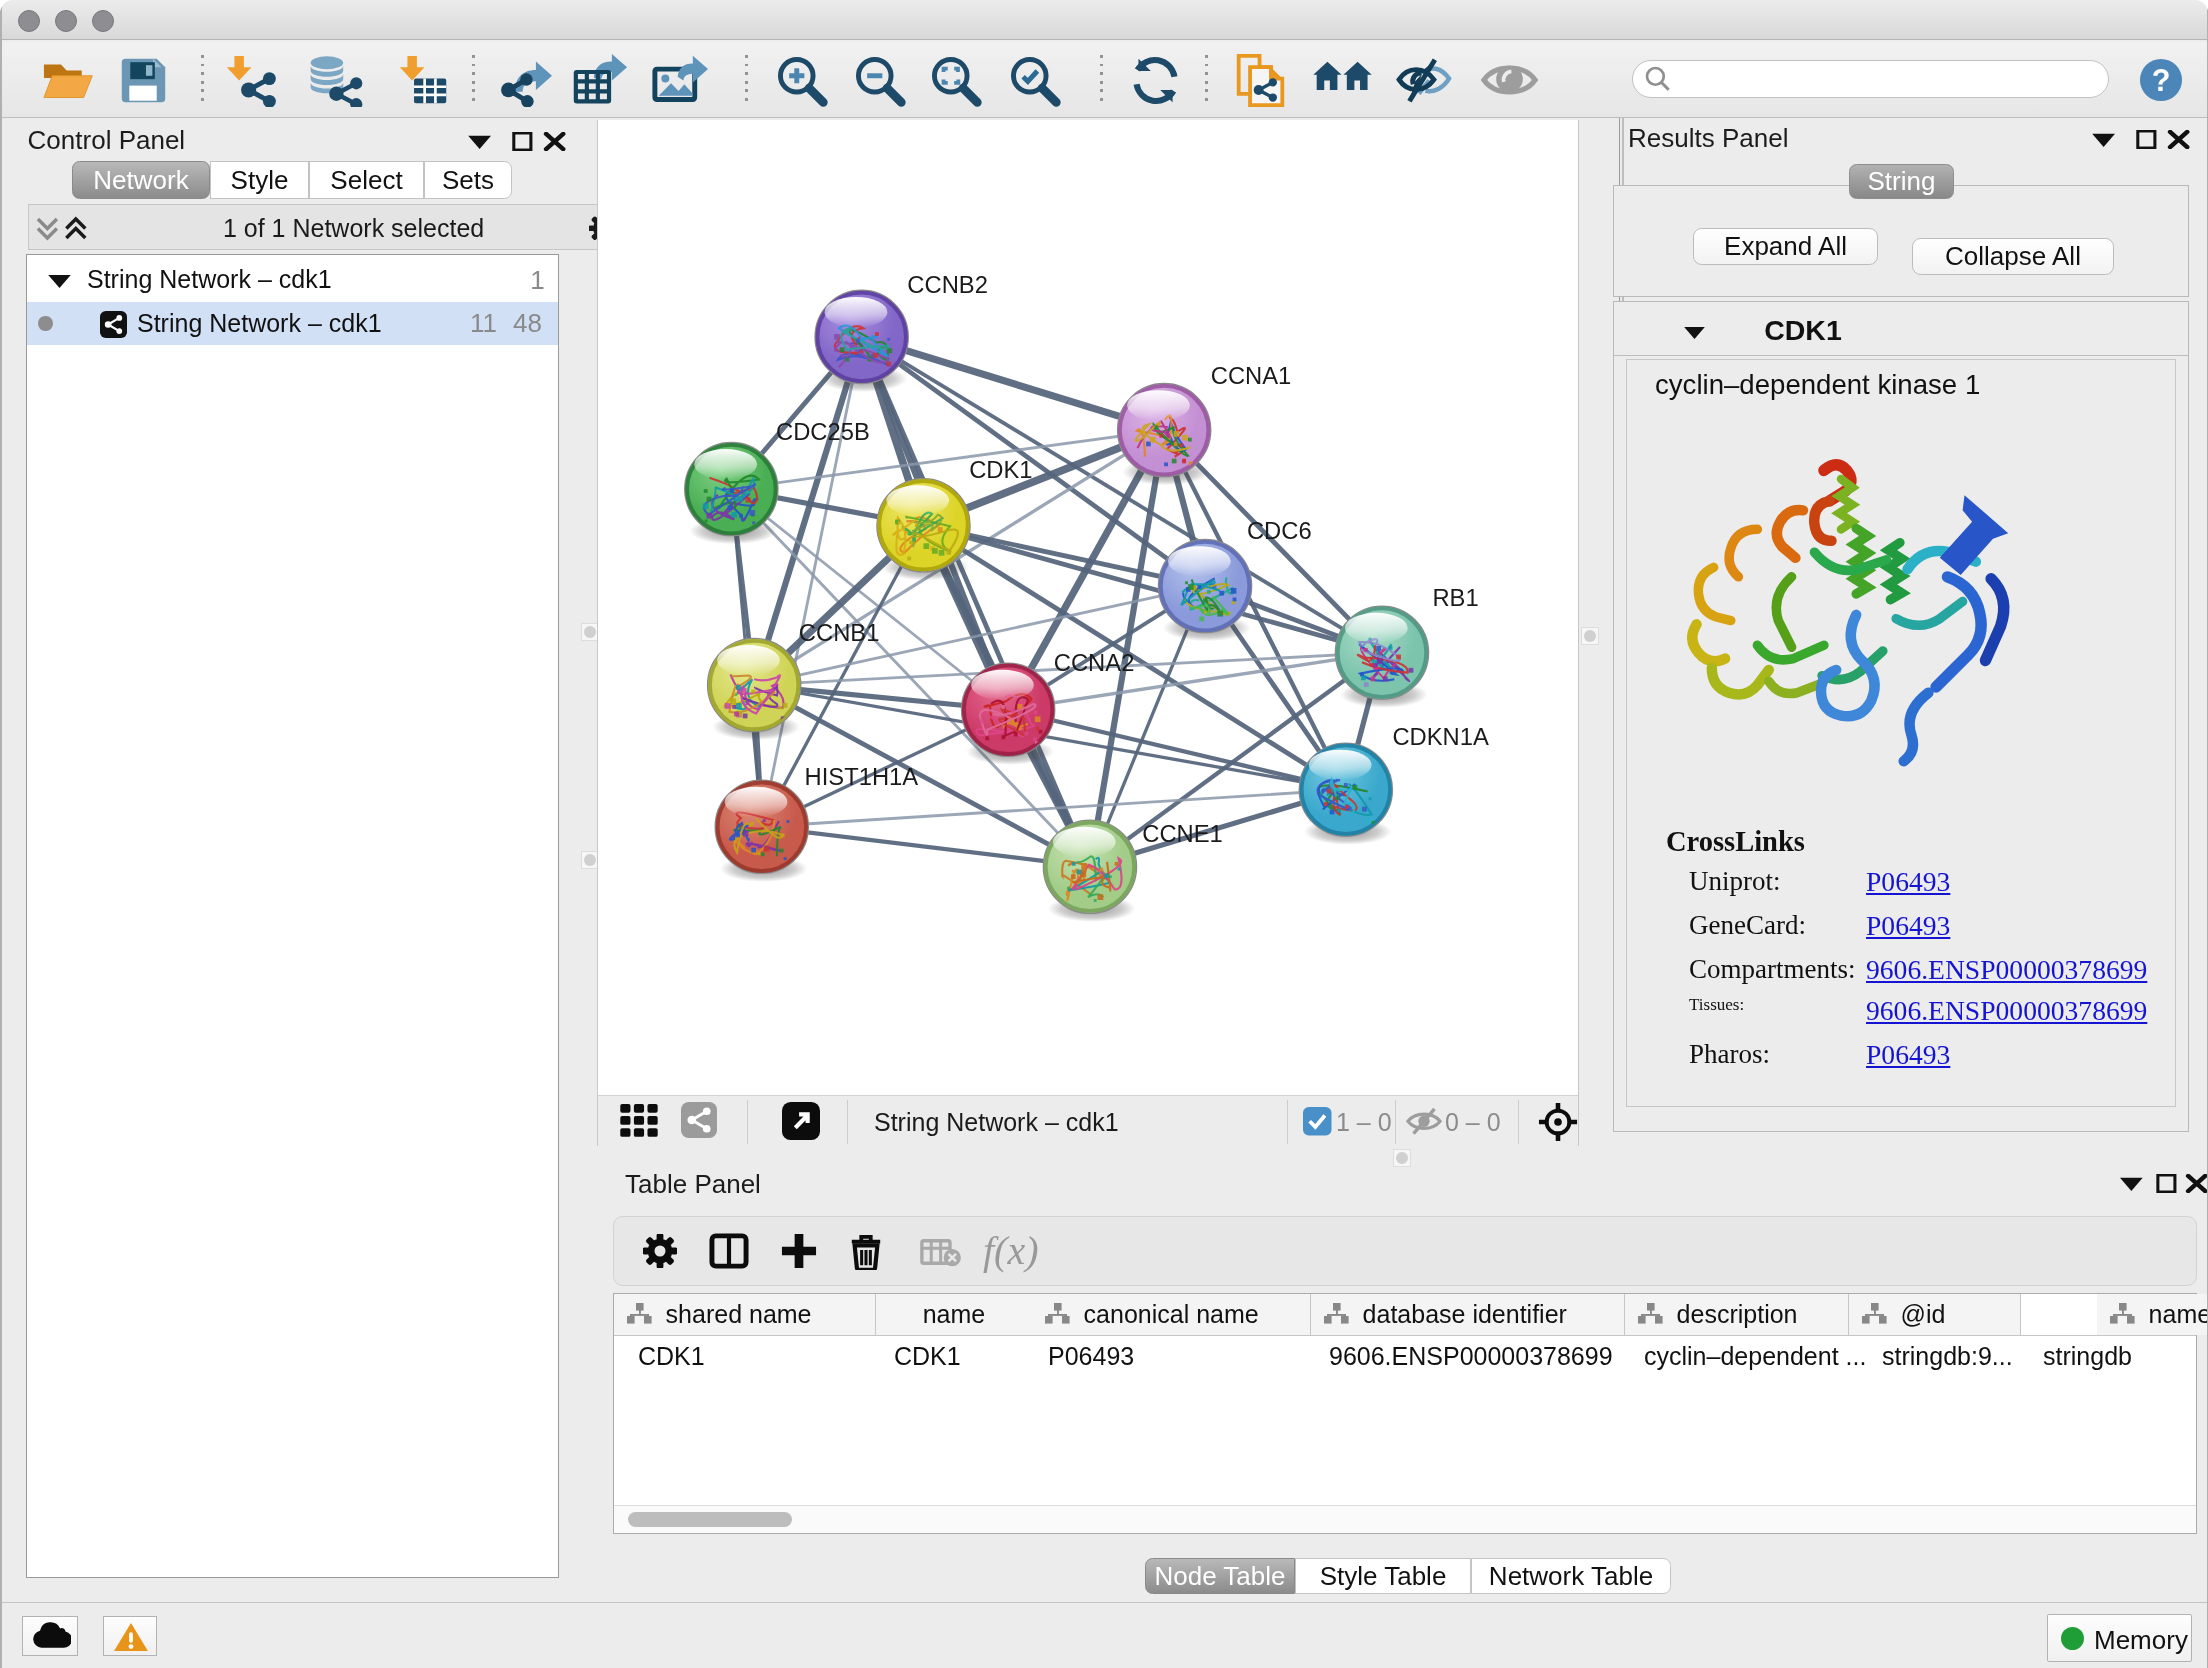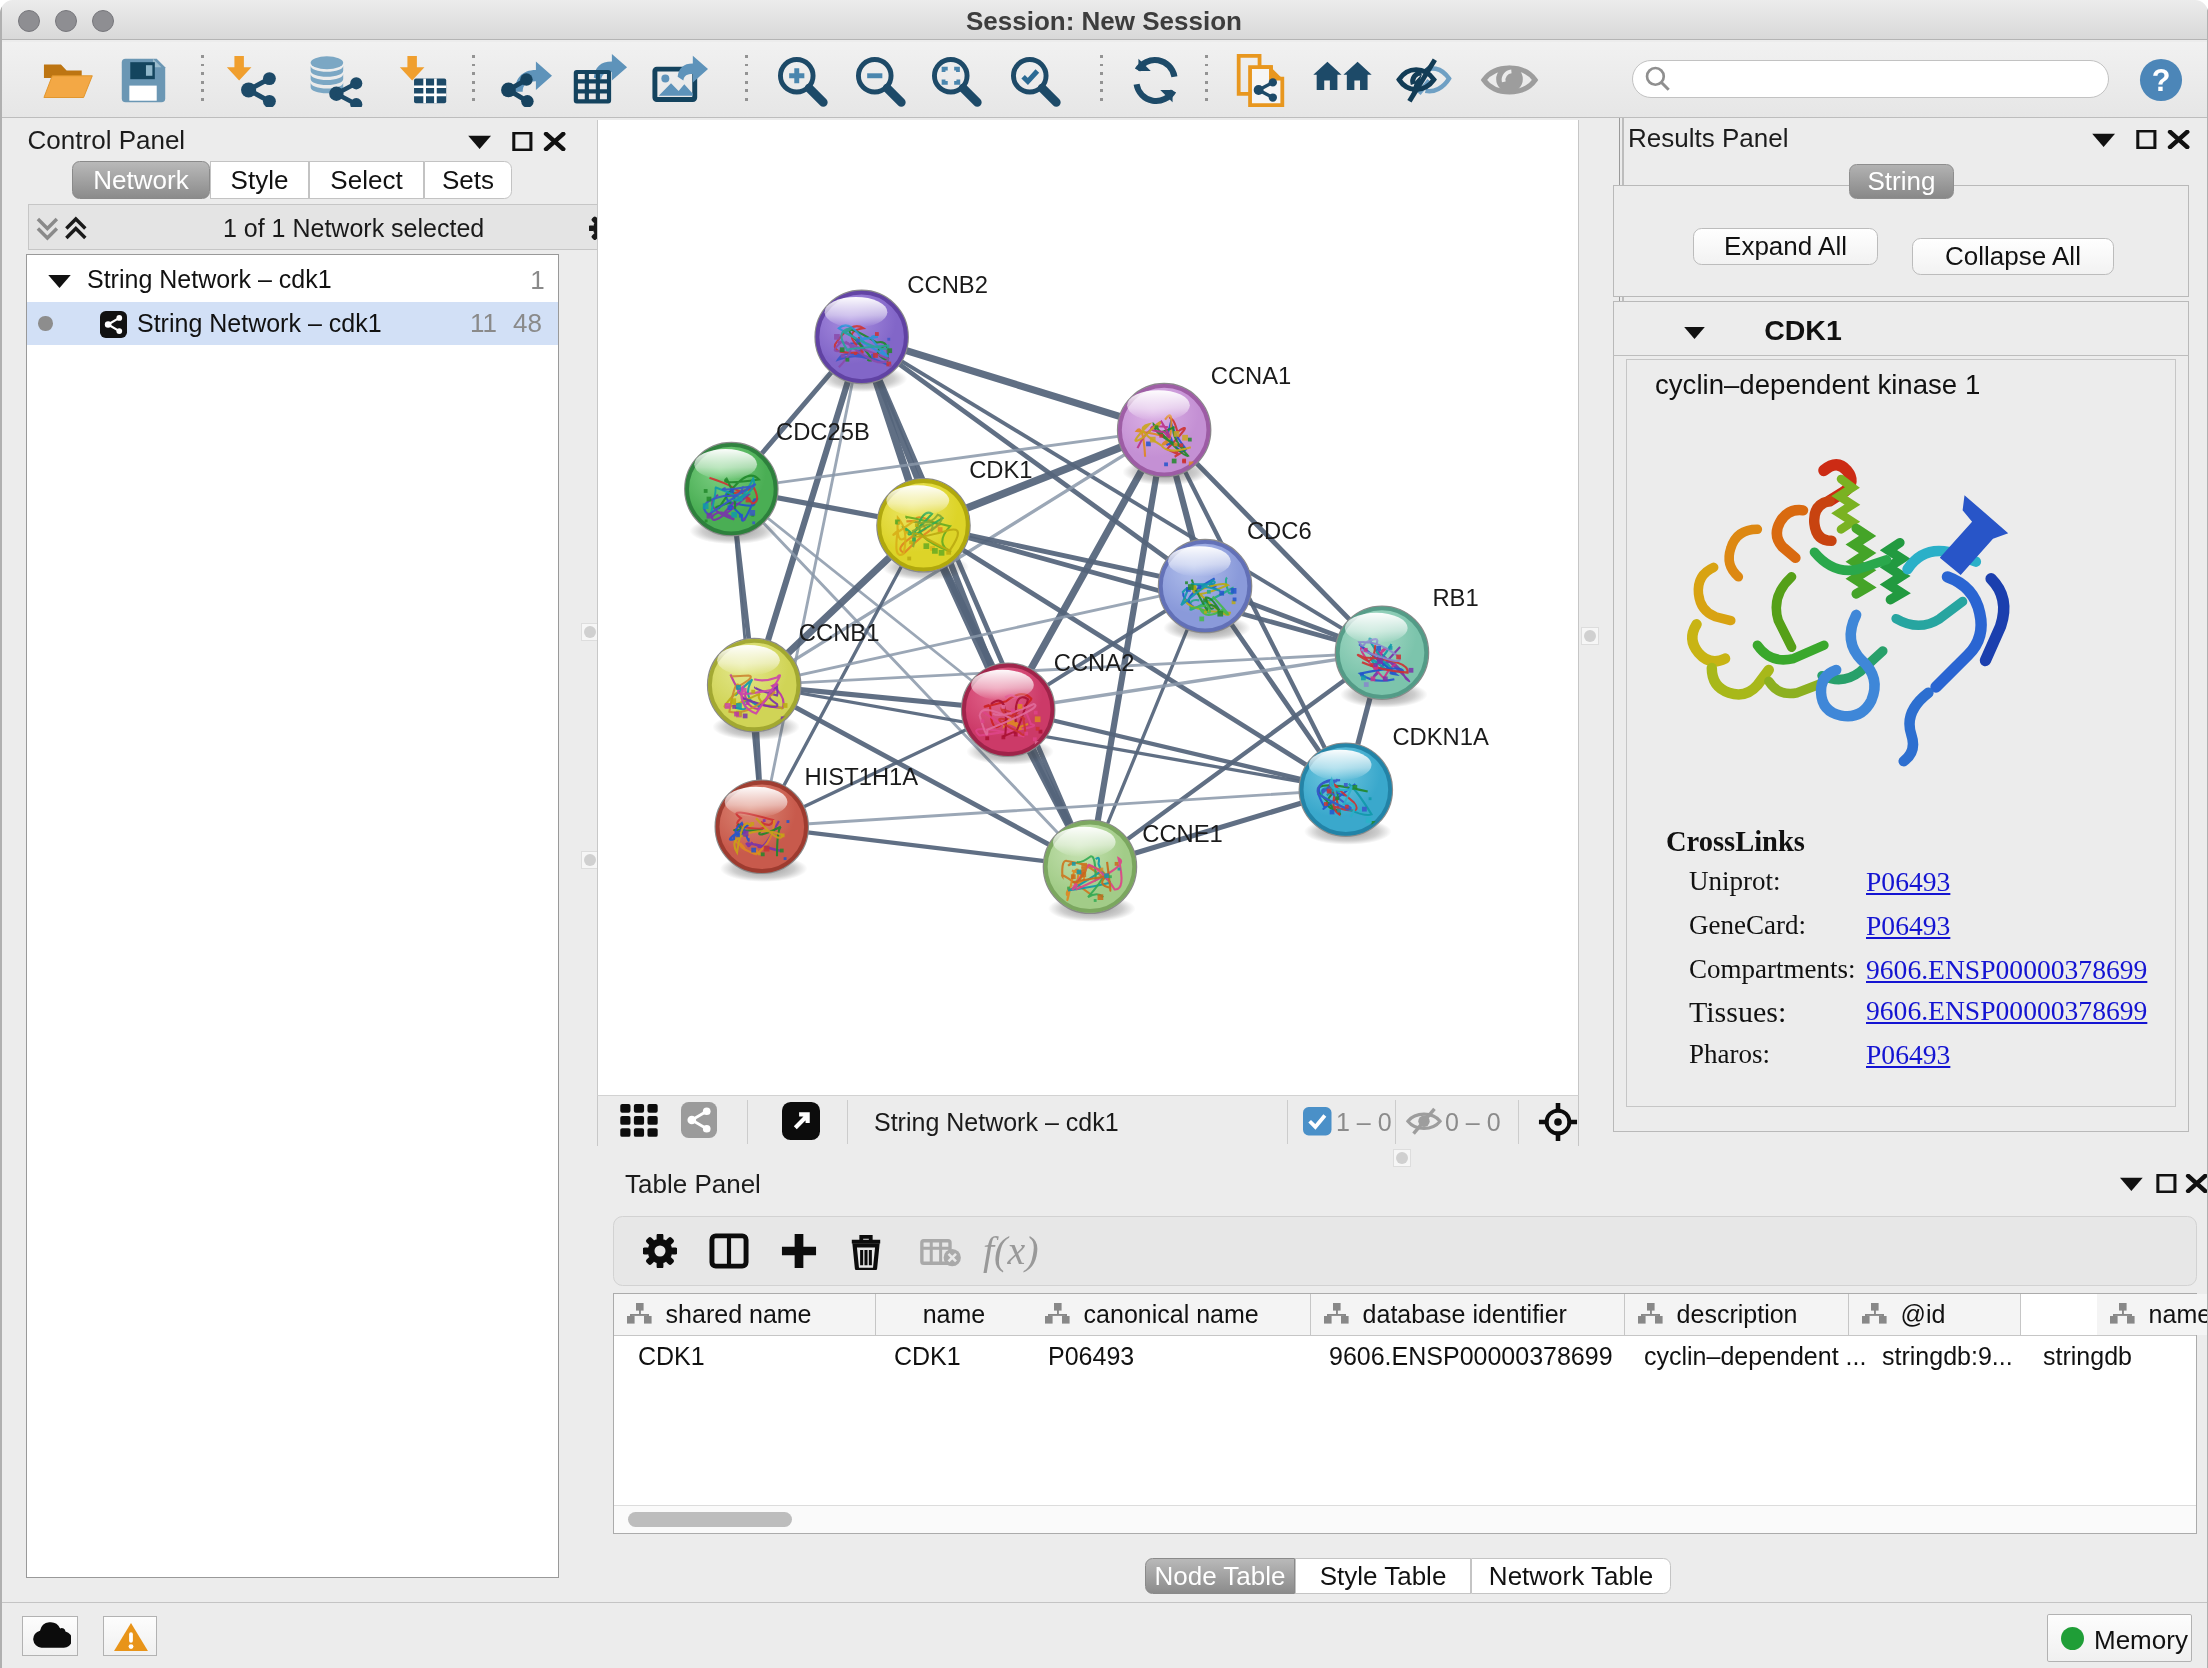--- a/index.html
+++ b/index.html
@@ -78,21 +78,20 @@
 <svg class="abs" width="13.3" height="13.3" style="left:0;top:0;z-index:60" viewBox="0 0 14 14">
     <path d="M0 14 L0 0 L14 0 A14 14 0 0 0 0 14 z" fill="#ffffff"></path>
   </svg>
 <svg class="abs" width="13.3" height="13.3" style="left:2195px;top:0;z-index:60" viewBox="0 0 14 14">
     <path d="M14 14 L14 0 L0 0 A14 14 0 0 1 14 14 z" fill="#ffffff"></path>
   </svg>
 <div class="abs" id="titlebar">
   <div class="light" style="left:18px"></div>
   <div class="light" style="left:55px"></div>
   <div class="light" style="left:92px"></div>
-  <div id="wtitle">Session: New Session</div>
 </div>
 
 <div class="abs" id="toolbar">
   <div class="tbi" style="left:40px">
       <svg width="57" height="51" viewBox="0 0 30 27">
     <path d="M2 5 h9 l3 3.2 h8 v4 H2 z" fill="#bd7512"></path>
     <path d="M2 22.5 L6.4 11 h21.2 L23 22.5 Z" fill="#f3a845" stroke="#e09428" stroke-width="0.5"></path>
   </svg>
     </div>
   <div class="tbi" style="left:118px">
@@ -921,21 +920,21 @@
   <path d="M128 128 q-22 20-14 46 l14 28" stroke="#55a018" stroke-width="10"></path>
   <path d="M92 200 q14 20 38 14 l32-14" stroke="#3aa82c" stroke-width="10"></path>
 </svg></div>
 <div class="abs serif" style="left:1666px; top:826px; font-size:28.5px; font-weight:bold; color:#111;">CrossLinks</div>
 <div class="abs serif" style="left:1689px; top:866px; font-size:27px; color:#111;">Uniprot:</div>
 <div class="abs serif" style="left:1866px; top:866px; font-size:27.6px;"><a class="xlink">P06493</a></div>
 <div class="abs serif" style="left:1689px; top:910px; font-size:27px; color:#111;">GeneCard:</div>
 <div class="abs serif" style="left:1866px; top:910px; font-size:27.6px;"><a class="xlink">P06493</a></div>
 <div class="abs serif" style="left:1689px; top:954px; font-size:27px; color:#111;">Compartments:</div>
 <div class="abs serif" style="left:1866px; top:954px; font-size:27.6px;"><a class="xlink">9606.ENSP00000378699</a></div>
-<div class="abs serif" style="left:1689px; top:995px; font-size:30px; color:#111;">Tissues:</div>
+<div class="abs serif" style="left:1689px; top:995px; font-size:17px; color:#111;">Tissues:</div>
 <div class="abs serif" style="left:1866px; top:995px; font-size:27.6px;"><a class="xlink">9606.ENSP00000378699</a></div>
 <div class="abs serif" style="left:1689px; top:1039px; font-size:27px; color:#111;">Pharos:</div>
 <div class="abs serif" style="left:1866px; top:1039px; font-size:27.6px;"><a class="xlink">P06493</a></div>
 
 <div class="abs ptitle" style="left:625px; top:1169px">Table Panel</div>
 <div class="abs" style="left:2120px; top:1174px"><svg width="89" height="19" viewBox="0 0 47 10">
   <path d="M0 2 h12 l-6 7 z" fill="#111"></path>
   <rect x="20" y="0.5" width="9" height="9" fill="none" stroke="#111" stroke-width="1.6"></rect>
   <path d="M36 1 l9 8 M45 1 l-9 8" stroke="#111" stroke-width="2.4" stroke-linecap="round"></path>
 </svg></div>

